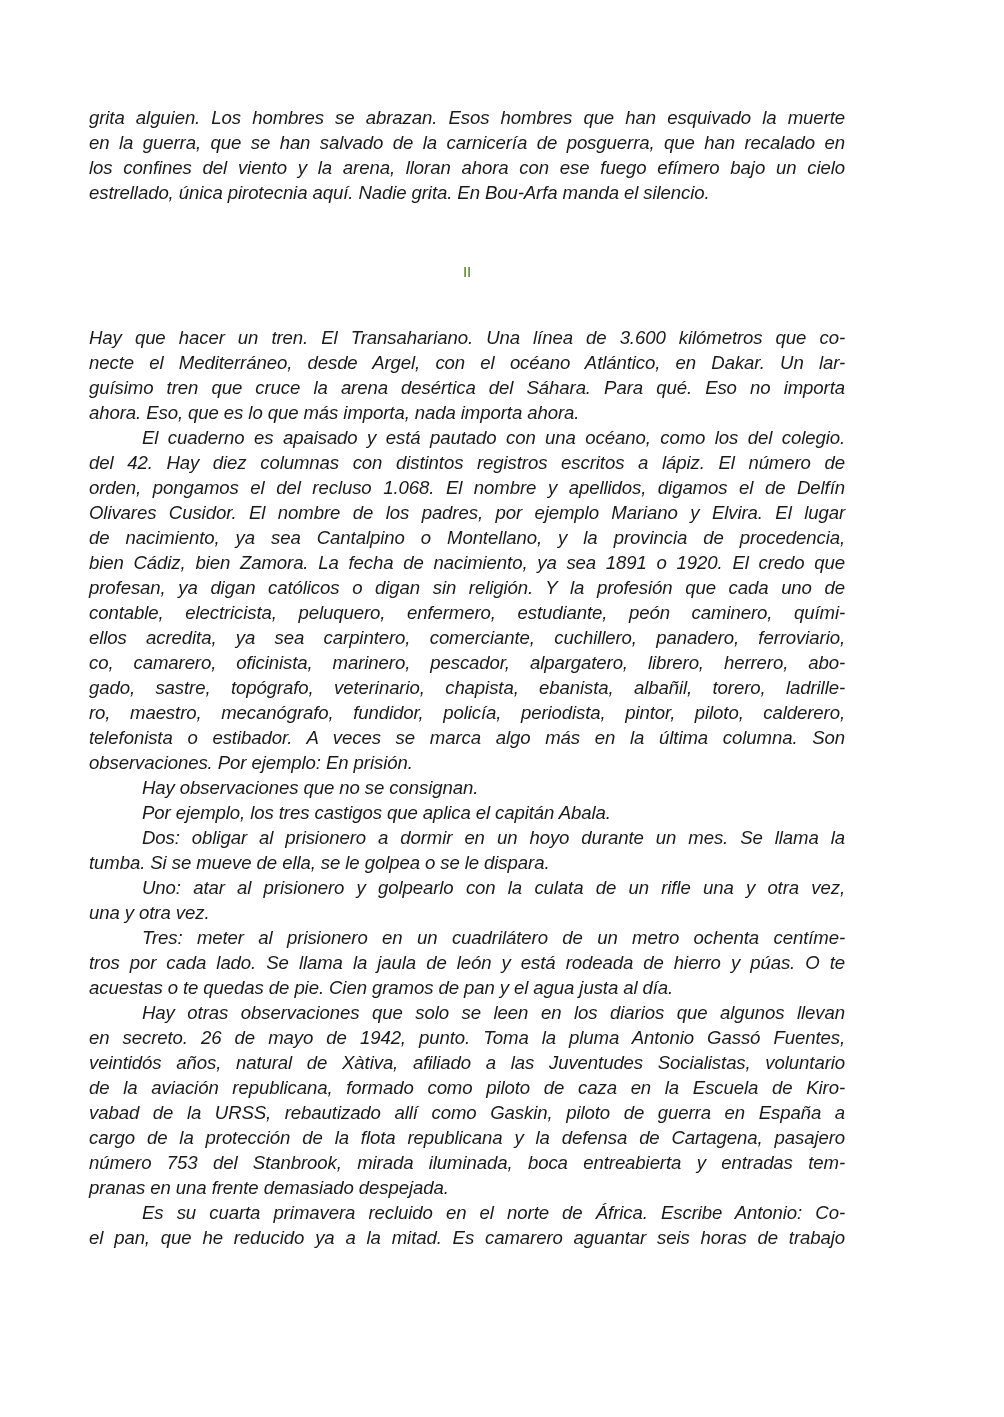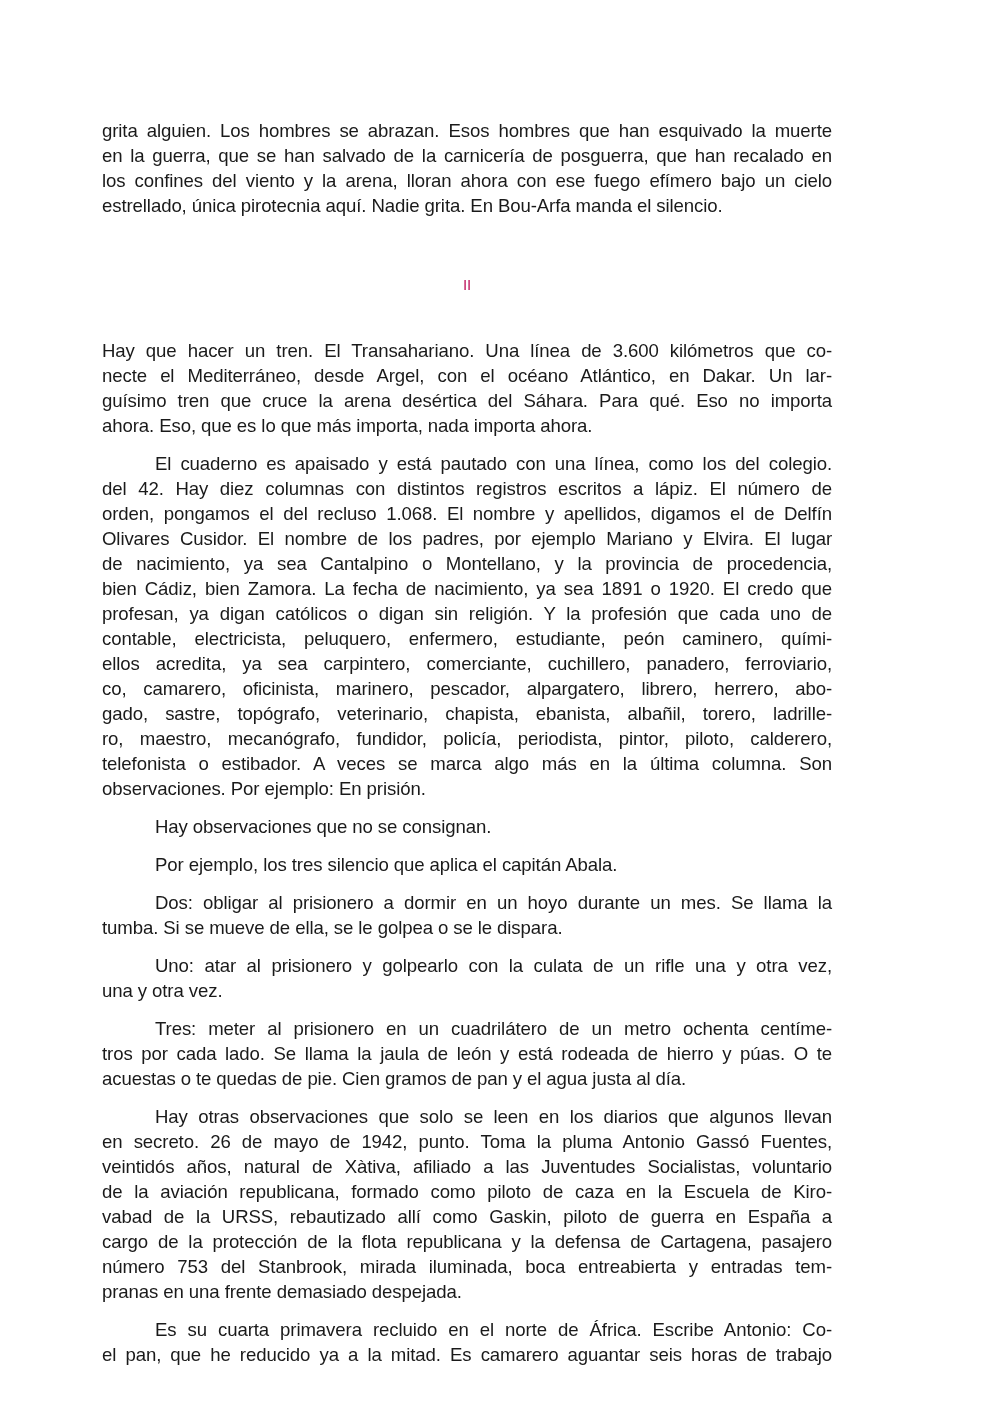--- a/index.html
+++ b/index.html
@@ -4,24 +4,24 @@
 <style>
   html, body { margin: 0; padding: 0; background: #ffffff; }
   body { width: 1004px; height: 1417px; position: relative; overflow: hidden; }
   .page {
     position: absolute; left: 89px; top: 105px; width: 756px;
     font-family: "Liberation Sans", sans-serif;
     font-size: 18.6px; line-height: 25px; color: #1a1a1a;
     text-align: justify; hyphens: manual;
     letter-spacing: -0.1px;
   }
-  .para { margin: 13px; }
+  .para { margin: 0; font-style: italic; }
   .section-mark {
     text-align: center; margin: 57px 0 43px 0; font-size: 15px; line-height: 20px;
-    text-indent: 0; padding-left: 0; color: #be185d;
+    text-indent: 0; padding-left: 0; color: #4d7c0f;
   }
   .line { display: block; text-align: justify; text-align-last: justify; }
   .line.last { text-align-last: left; }
   .line.ind { padding-left: 53px; }
 </style>
 </head>
 <body>
 
 <div class="page">
   <div class="para" id="opening">
@@ -32,40 +32,40 @@
     </div>
   <div class="section-mark">II</div>
   <div id="paras">
       <div class="para">
         <span class="line">Hay que hacer un tren. El Transahariano. Una línea de 3.600 kilómetros que co-</span>
         <span class="line">necte el Mediterráneo, desde Argel, con el océano Atlántico, en Dakar. Un lar-</span>
         <span class="line">guísimo tren que cruce la arena desértica del Sáhara. Para qué. Eso no importa</span>
         <span class="line last">ahora. Eso, que es lo que más importa, nada importa ahora.</span>
       </div>
       <div class="para">
-        <span class="line ind">El cuaderno es apaisado y está pautado con una línea, como los del colegio.</span>
+        <span class="line ind">El cuaderno es apaisado y está pautado con una océano, como los del colegio.</span>
         <span class="line">del 42. Hay diez columnas con distintos registros escritos a lápiz. El número de</span>
         <span class="line">orden, pongamos el del recluso 1.068. El nombre y apellidos, digamos el de Delfín</span>
         <span class="line">Olivares Cusidor. El nombre de los padres, por ejemplo Mariano y Elvira. El lugar</span>
         <span class="line">de nacimiento, ya sea Cantalpino o Montellano, y la provincia de procedencia,</span>
         <span class="line">bien Cádiz, bien Zamora. La fecha de nacimiento, ya sea 1891 o 1920. El credo que</span>
         <span class="line">profesan, ya digan católicos o digan sin religión. Y la profesión que cada uno de</span>
         <span class="line">contable, electricista, peluquero, enfermero, estudiante, peón caminero, quími-</span>
         <span class="line">ellos acredita, ya sea carpintero, comerciante, cuchillero, panadero, ferroviario,</span>
         <span class="line">co, camarero, oficinista, marinero, pescador, alpargatero, librero, herrero, abo-</span>
         <span class="line">gado, sastre, topógrafo, veterinario, chapista, ebanista, albañil, torero, ladrille-</span>
         <span class="line">ro, maestro, mecanógrafo, fundidor, policía, periodista, pintor, piloto, calderero,</span>
         <span class="line">telefonista o estibador. A veces se marca algo más en la última columna. Son</span>
         <span class="line last">observaciones. Por ejemplo: En prisión.</span>
       </div>
       <div class="para">
         <span class="line ind last">Hay observaciones que no se consignan.</span>
       </div>
       <div class="para">
-        <span class="line ind last">Por ejemplo, los tres silencio que aplica el capitán Abala.</span>
+        <span class="line ind last">Por ejemplo, los tres castigos que aplica el capitán Abala.</span>
       </div>
       <div class="para">
         <span class="line ind">Dos: obligar al prisionero a dormir en un hoyo durante un mes. Se llama la</span>
         <span class="line last">tumba. Si se mueve de ella, se le golpea o se le dispara.</span>
       </div>
       <div class="para">
         <span class="line ind">Uno: atar al prisionero y golpearlo con la culata de un rifle una y otra vez,</span>
         <span class="line last">una y otra vez.</span>
       </div>
       <div class="para">

